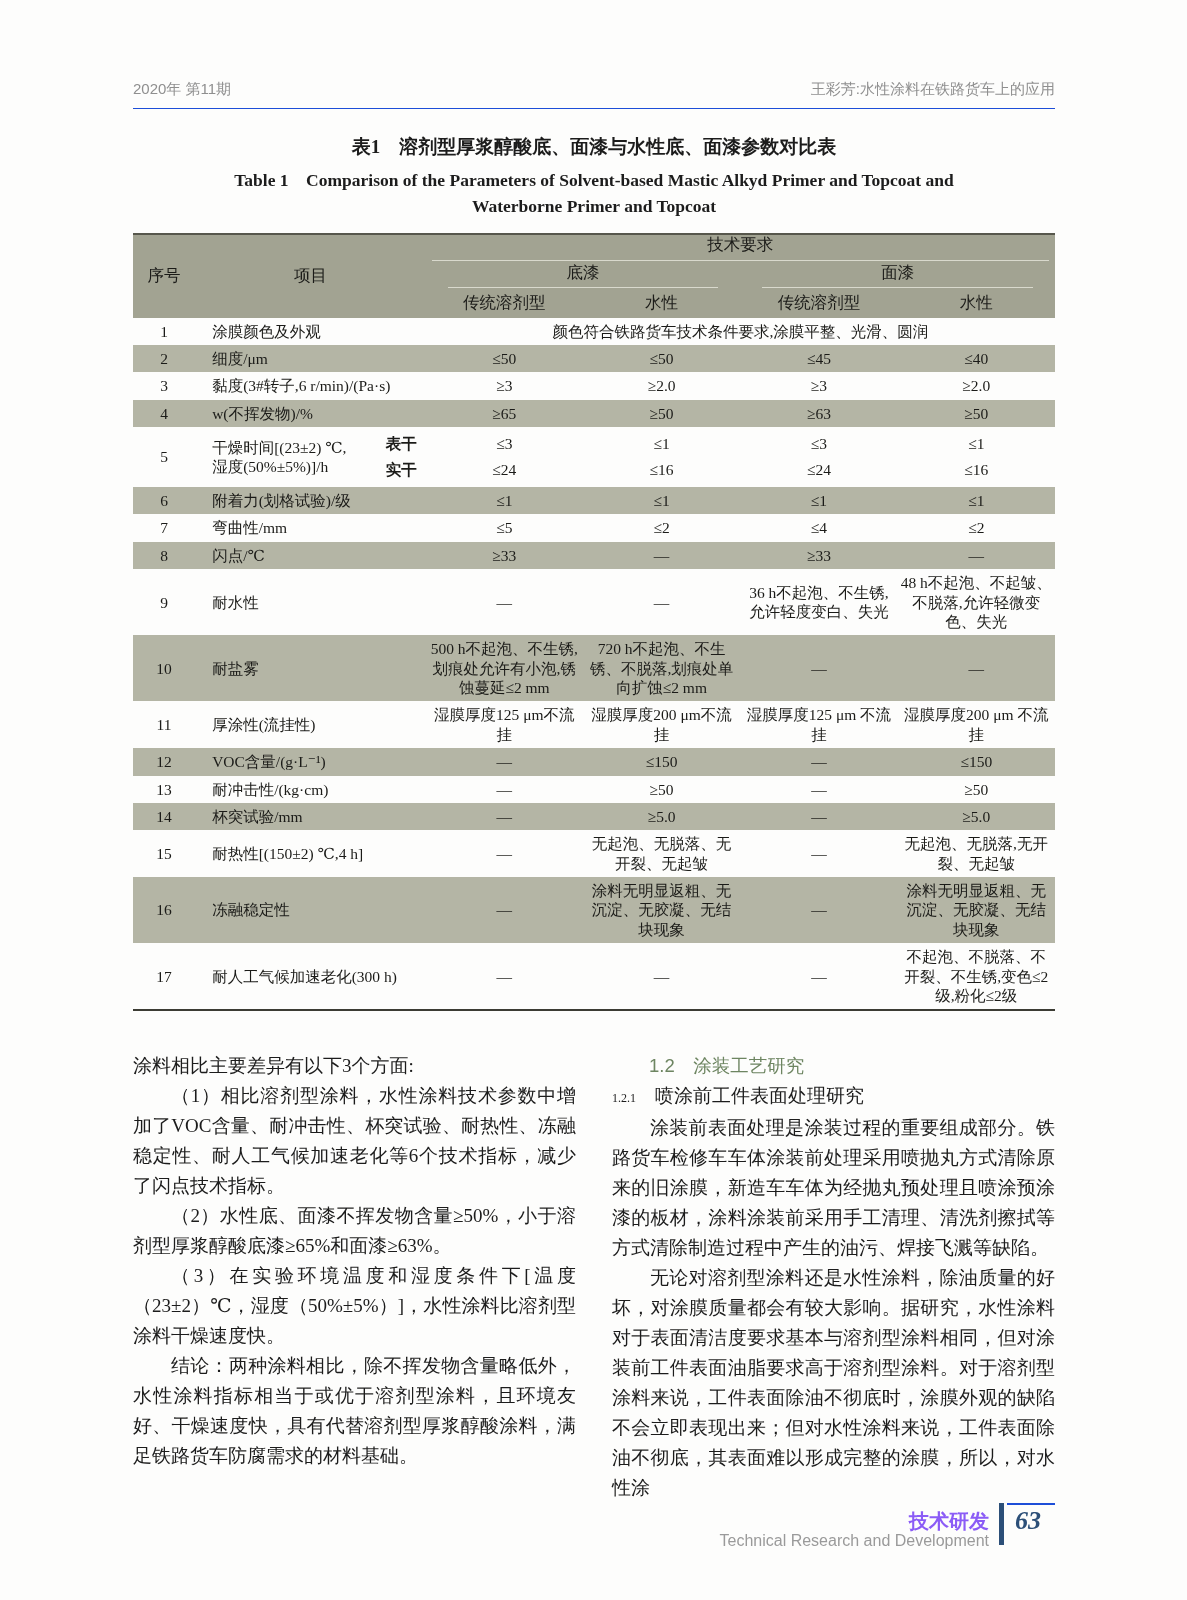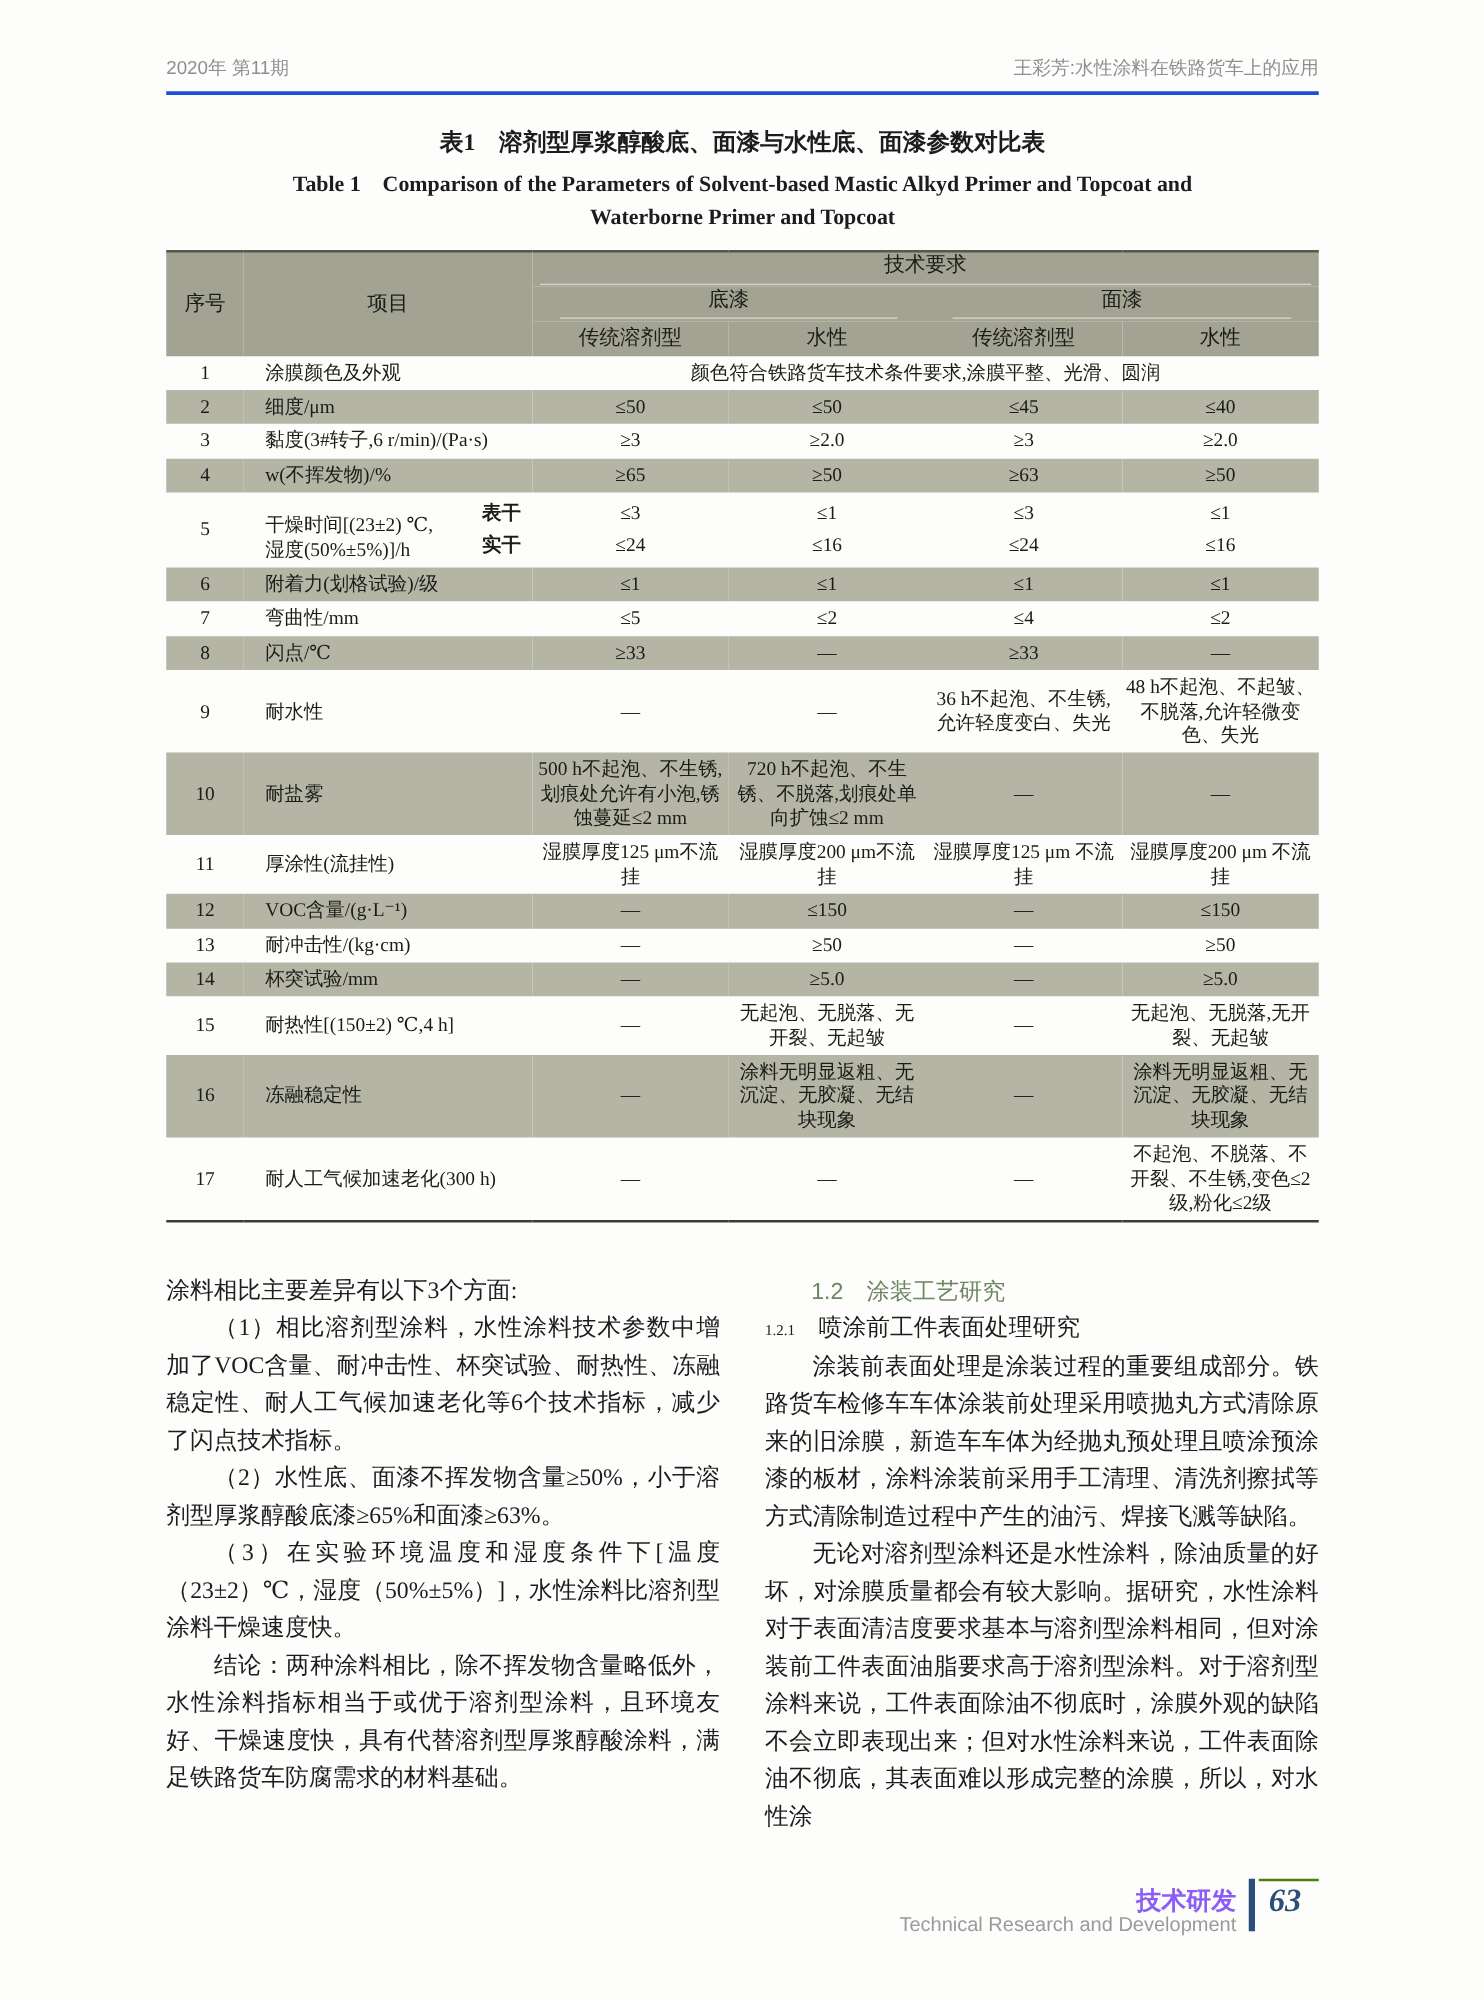--- a/index.html
+++ b/index.html
@@ -5,21 +5,21 @@
   html,body { margin:0; padding:0; background:#ffffff; }
   .page {
     position:relative; width:1187px; height:1600px; margin:0 auto;
     background:#fdfdfc; overflow:hidden;
     font-family:"Liberation Serif","DejaVu Serif",serif; color:#1c1c1c;
   }
   .content { position:absolute; left:133px; width:922px; top:0; }
 
   
   .run-head {
-    margin-top:45px; padding-bottom:9px; border-bottom:3px solid #1d4ed8;
+    margin-top:80px; padding-bottom:9px; border-bottom:1px solid #1d4ed8;
     display:flex; justify-content:space-between;
     font-family:"Liberation Sans","DejaVu Sans",sans-serif;
     font-size:15px; color:#8f8f8f;
   }
 
   
   .cap-zh { margin-top:25px; text-align:center; font-size:19px; font-weight:bold; }
   .cap-en { margin-top:7px; text-align:center; font-size:17.5px; font-weight:bold; line-height:1.5; padding:0 55px; }
 
   
@@ -30,21 +30,21 @@
   }
   col.c-no { width:62px; } col.c-item { width:230px; } col.c-v { width:157px; }
   thead th { background:#a2a392; font-weight:normal; font-size:16.5px; padding:0; }
   thead tr { height:28px; }
   th .inner-u { display:block; padding-bottom:4px; margin:0 6px; border-bottom:1px solid #d9d9cd; }
   th .inner-g { display:block; padding-bottom:4px; margin:0 22px; border-bottom:1px solid #d9d9cd; }
   tbody td { padding:4px 3px; vertical-align:middle; }
   tbody tr.shade td { background:#b4b5a5; }
   td.c { text-align:center; }
   td.item { text-align:left; padding-left:17px; }
-  .item-flex { display:flex; justify-content:space-between; align-items:flex-end; }
+  .item-flex { display:flex; justify-content:space-between; align-items:center; }
   .sub-labels div { height:26px; line-height:26px; font-weight:bold; padding-right:6px; }
   .two-line div { height:26px; line-height:26px; }
 
   
   .cols { margin-top:40px; display:flex; gap:36px; }
   .coltext { width:450px; font-size:19px; line-height:30px; text-align:justify; }
   .coltext p { margin:0; text-indent:2em; }
   .coltext p.noindent { text-indent:0; }
   .h-green {
     font-family:"Liberation Sans","DejaVu Sans",sans-serif;
@@ -59,21 +59,21 @@
   .footer-zh {
     font-family:"Liberation Sans","DejaVu Sans",sans-serif;
     font-size:20px; font-weight:bold; color:#8b5cf6; line-height:24px;
   }
   .footer-en {
     font-family:"Liberation Sans","DejaVu Sans",sans-serif;
     font-size:16px; color:#9a9a9a; line-height:15px;
   }
   .footer-bar { width:5px; height:42px; background:#2c4f78; }
   .footer-page {
-    margin-left:3px; border-top:2px solid #4d7c0f; padding:1px 14px 0 8px;
+    margin-left:3px; border-top:2px solid #1d4ed8; padding:1px 14px 0 8px;
     font-size:26px; font-weight:bold; font-style:italic; color:#2c4f78;text-align:center;
   }
 </style>
 </head>
 <body>
 
 <div class="page">
   <div class="content">
 
     <div class="run-head">

